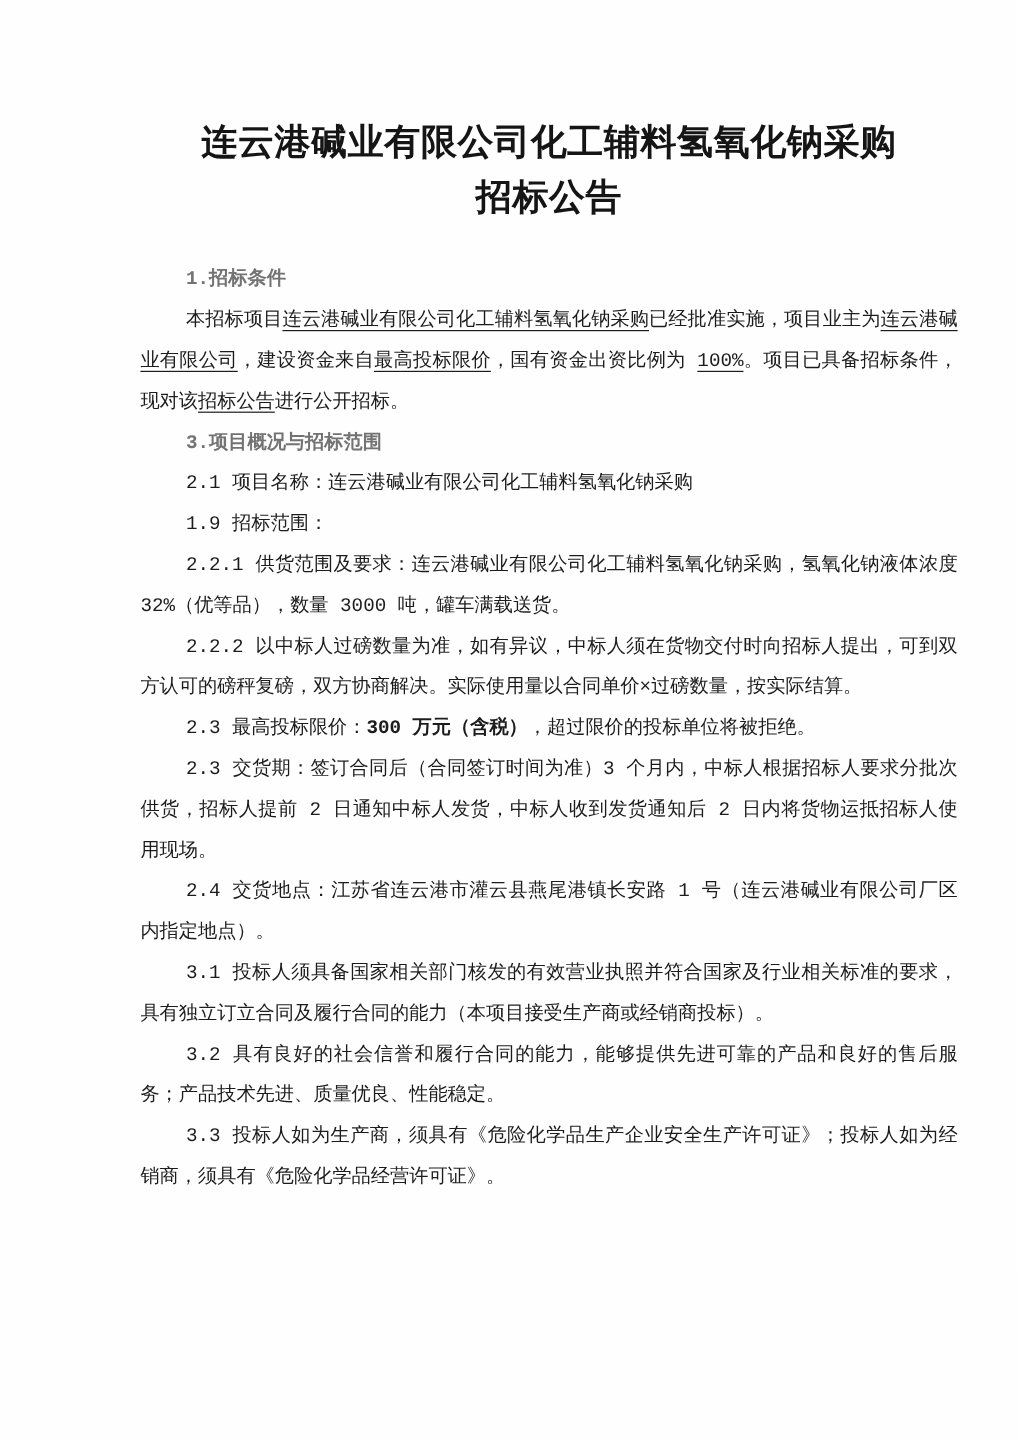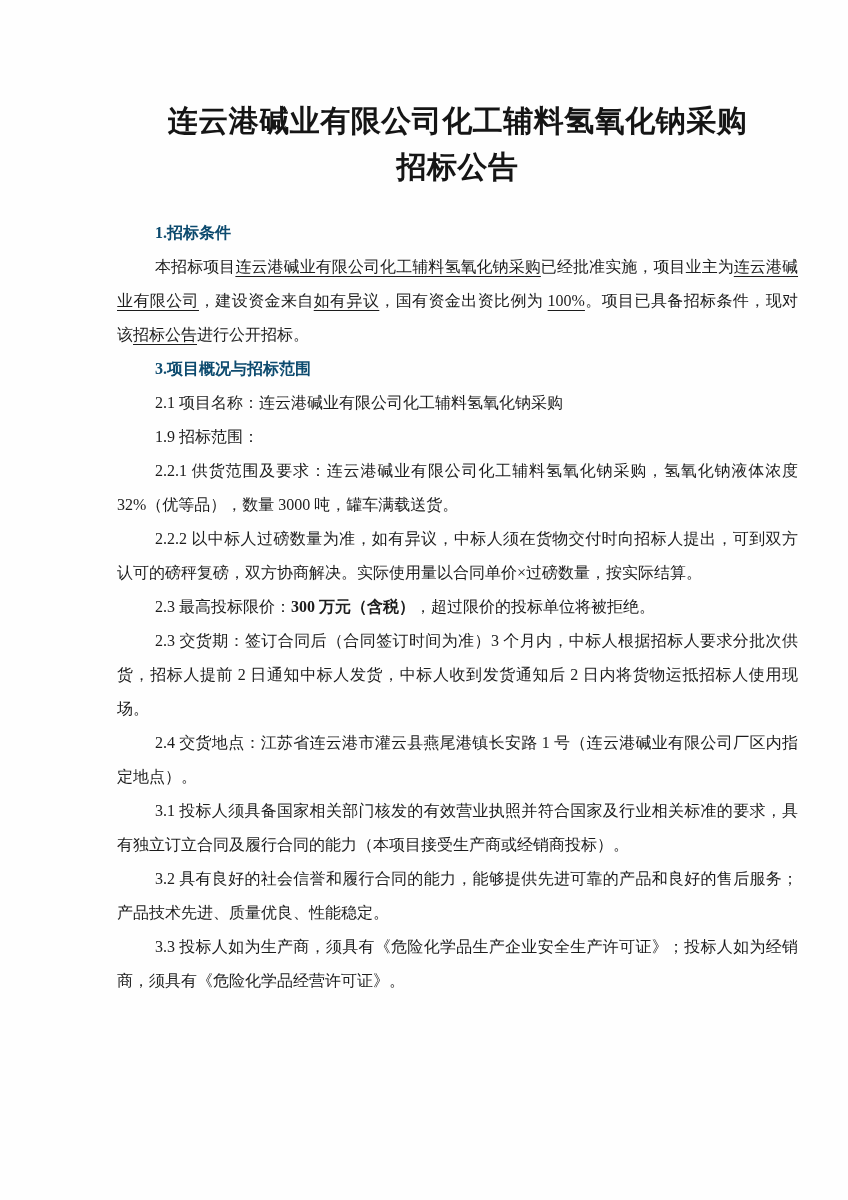--- a/index.html
+++ b/index.html
@@ -8,21 +8,21 @@
     background: #ffffff;
   }
   .page {
     position: relative;
     width: 848px;
     height: 1200px;
     margin: 0 auto;
     background: #fefefe;
     box-sizing: border-box;
     padding: 98px 50px 40px 117px;
-    font-family: Liberation Serif, serif;
+    font-family: Liberation Mono, monospace;
     color: #1c1c1c;
     overflow: hidden;
   }
   .doc-title {
     margin: 0 0 26px 0;
     font-size: 30px;
     font-weight: 700;
     line-height: 46px;
     text-align: center;
     letter-spacing: 0.5px;
@@ -35,40 +35,40 @@
     font-size: 16px;
     line-height: 34px;
     text-align: justify;
   }
   .para {
     margin: 0;
     text-indent: 38px;
   }
   .para.heading {
     font-weight: 700;
-    color: #0c4a6e;
+    color: #737373;
   }
   .run-b { font-weight: 700; }
   .run-u {
     text-decoration: underline;
     text-decoration-thickness: 1px;
     text-underline-offset: 4px;
   }
 </style>
 </head>
 <body>
 
 <div class="page">
   <h1 class="doc-title">
     <span class="title-line">连云港碱业有限公司化工辅料氢氧化钠采购</span>
     <span class="title-line">招标公告</span>
   </h1>
   <div class="doc-body" id="doc-body">
       <p class="para heading"><span>1.招标条件</span></p>
-      <p class="para"><span>本招标项目</span><span class="run-u">连云港碱业有限公司化工辅料氢氧化钠采购</span><span>已经批准实施，项目业主为</span><span class="run-u">连云港碱业有限公司</span><span>，建设资金来自</span><span class="run-u">如有异议</span><span>，国有资金出资比例为 </span><span class="run-u">100%</span><span>。项目已具备招标条件，现对该</span><span class="run-u">招标公告</span><span>进行公开招标。</span></p>
+      <p class="para"><span>本招标项目</span><span class="run-u">连云港碱业有限公司化工辅料氢氧化钠采购</span><span>已经批准实施，项目业主为</span><span class="run-u">连云港碱业有限公司</span><span>，建设资金来自</span><span class="run-u">最高投标限价</span><span>，国有资金出资比例为 </span><span class="run-u">100%</span><span>。项目已具备招标条件，现对该</span><span class="run-u">招标公告</span><span>进行公开招标。</span></p>
       <p class="para heading"><span>3.项目概况与招标范围</span></p>
       <p class="para"><span>2.1 项目名称：连云港碱业有限公司化工辅料氢氧化钠采购</span></p>
       <p class="para"><span>1.9 招标范围：</span></p>
       <p class="para"><span>2.2.1 供货范围及要求：连云港碱业有限公司化工辅料氢氧化钠采购，氢氧化钠液体浓度 32%（优等品），数量 3000 吨，罐车满载送货。</span></p>
       <p class="para"><span>2.2.2 以中标人过磅数量为准，如有异议，中标人须在货物交付时向招标人提出，可到双方认可的磅秤复磅，双方协商解决。实际使用量以合同单价×过磅数量，按实际结算。</span></p>
       <p class="para"><span>2.3 最高投标限价：</span><span class="run-b">300 万元（含税）</span><span>，超过限价的投标单位将被拒绝。</span></p>
       <p class="para"><span>2.3 交货期：签订合同后（合同签订时间为准）3 个月内，中标人根据招标人要求分批次供货，招标人提前 2 日通知中标人发货，中标人收到发货通知后 2 日内将货物运抵招标人使用现场。</span></p>
       <p class="para"><span>2.4 交货地点：江苏省连云港市灌云县燕尾港镇长安路 1 号（连云港碱业有限公司厂区内指定地点）。</span></p>
       <p class="para"><span>3.1 投标人须具备国家相关部门核发的有效营业执照并符合国家及行业相关标准的要求，具有独立订立合同及履行合同的能力（本项目接受生产商或经销商投标）。</span></p>
       <p class="para"><span>3.2 具有良好的社会信誉和履行合同的能力，能够提供先进可靠的产品和良好的售后服务；产品技术先进、质量优良、性能稳定。</span></p>

